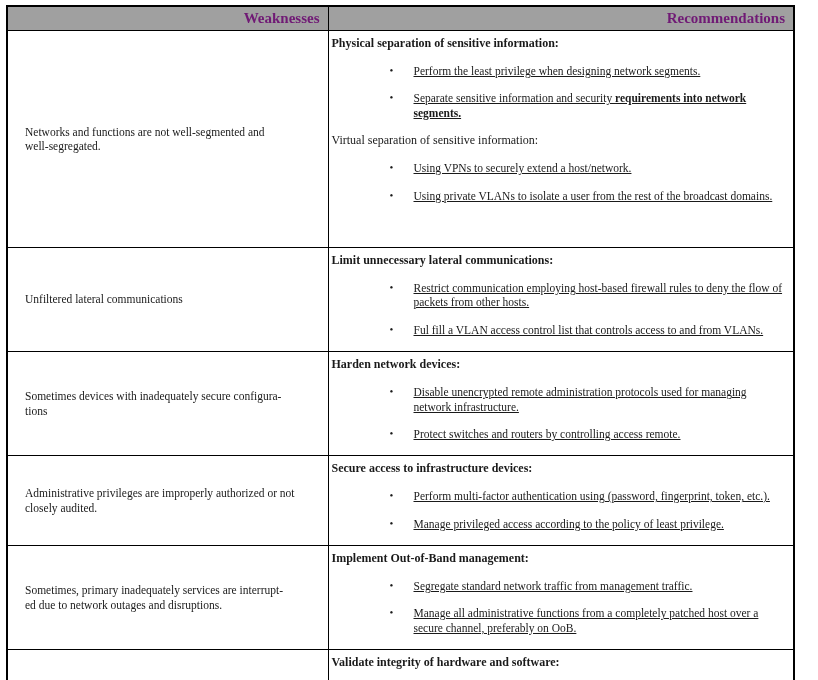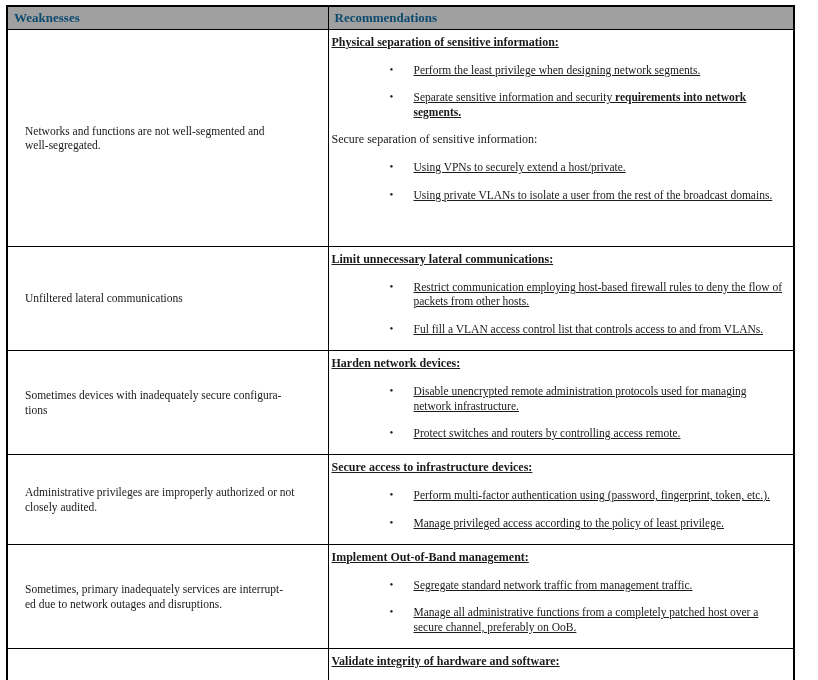--- a/index.html
+++ b/index.html
@@ -18,46 +18,46 @@
     top: 5px;
     border-collapse: collapse;
     table-layout: fixed;
     border: 2px solid #000;
     border-bottom-width: 3px;
   }
   col.c-weak { width: 321px; }
   col.c-rec  { width: 466px; }
   th {
     background: #a0a0a0;
-    text-align: left;
-    font-size: 13px;
+    text-align: right;
+    font-size: 15px;
     font-weight: bold;
     padding: 3px 8px 3px 6px;
     border: 1px solid #000;
     height: 16px;
-    color: #0c4a6e;
+    color: #701a75;
   }
   td {
     border: 1px solid #000;
     font-size: 11.5px;
     line-height: 1.25;
   }
   td.weakness-cell {
     vertical-align: middle;
     padding: 2px 10px 2px 17px;
   }
   td.rec-cell {
     vertical-align: top;
     padding: 4px 6px 1px 3px;
   }
   .sec-heading {
     font-size: 12px;
     margin: 1px 0 13px 0;
   }
-  .sec-heading.hb { font-weight: bold; text-decoration: underline; }
+  .sec-heading.hb { font-weight: bold; }
   .bullet {
     display: flex;
     margin: 0 0 13px 0;
   }
   .bullet .dot {
     flex: 0 0 24px;
     margin-left: 58px;
     font-size: 11px;
   }
   .bullet .btext { flex: 1 1 auto; text-decoration: underline; }
@@ -90,24 +90,24 @@
         <td class="rec-cell">
           <div class="sec-heading hb">Physical separation of sensitive information:</div>
           <div class="bullet">
             <span class="dot">•</span>
             <span class="btext"><span class="bseg">Perform the least privilege when designing network segments.</span></span>
           </div>
           <div class="bullet">
             <span class="dot">•</span>
             <span class="btext"><span class="bseg">Separate sensitive information and security </span><span class="bseg-bold">requirements into network segments.</span></span>
           </div>
-          <div class="sec-heading">Secure separation of sensitive information:</div>
+          <div class="sec-heading">Virtual separation of sensitive information:</div>
           <div class="bullet">
             <span class="dot">•</span>
-            <span class="btext"><span class="bseg">Using VPNs to securely extend a host/private.</span></span>
+            <span class="btext"><span class="bseg">Using VPNs to securely extend a host/network.</span></span>
           </div>
           <div class="bullet">
             <span class="dot">•</span>
             <span class="btext"><span class="bseg">Using private VLANs to isolate a user from the rest of the broadcast domains.</span></span>
           </div>
         </td>
       </tr>
       <tr>
         <td class="weakness-cell"><span>Unfiltered lateral communications</span></td>
         <td class="rec-cell">

